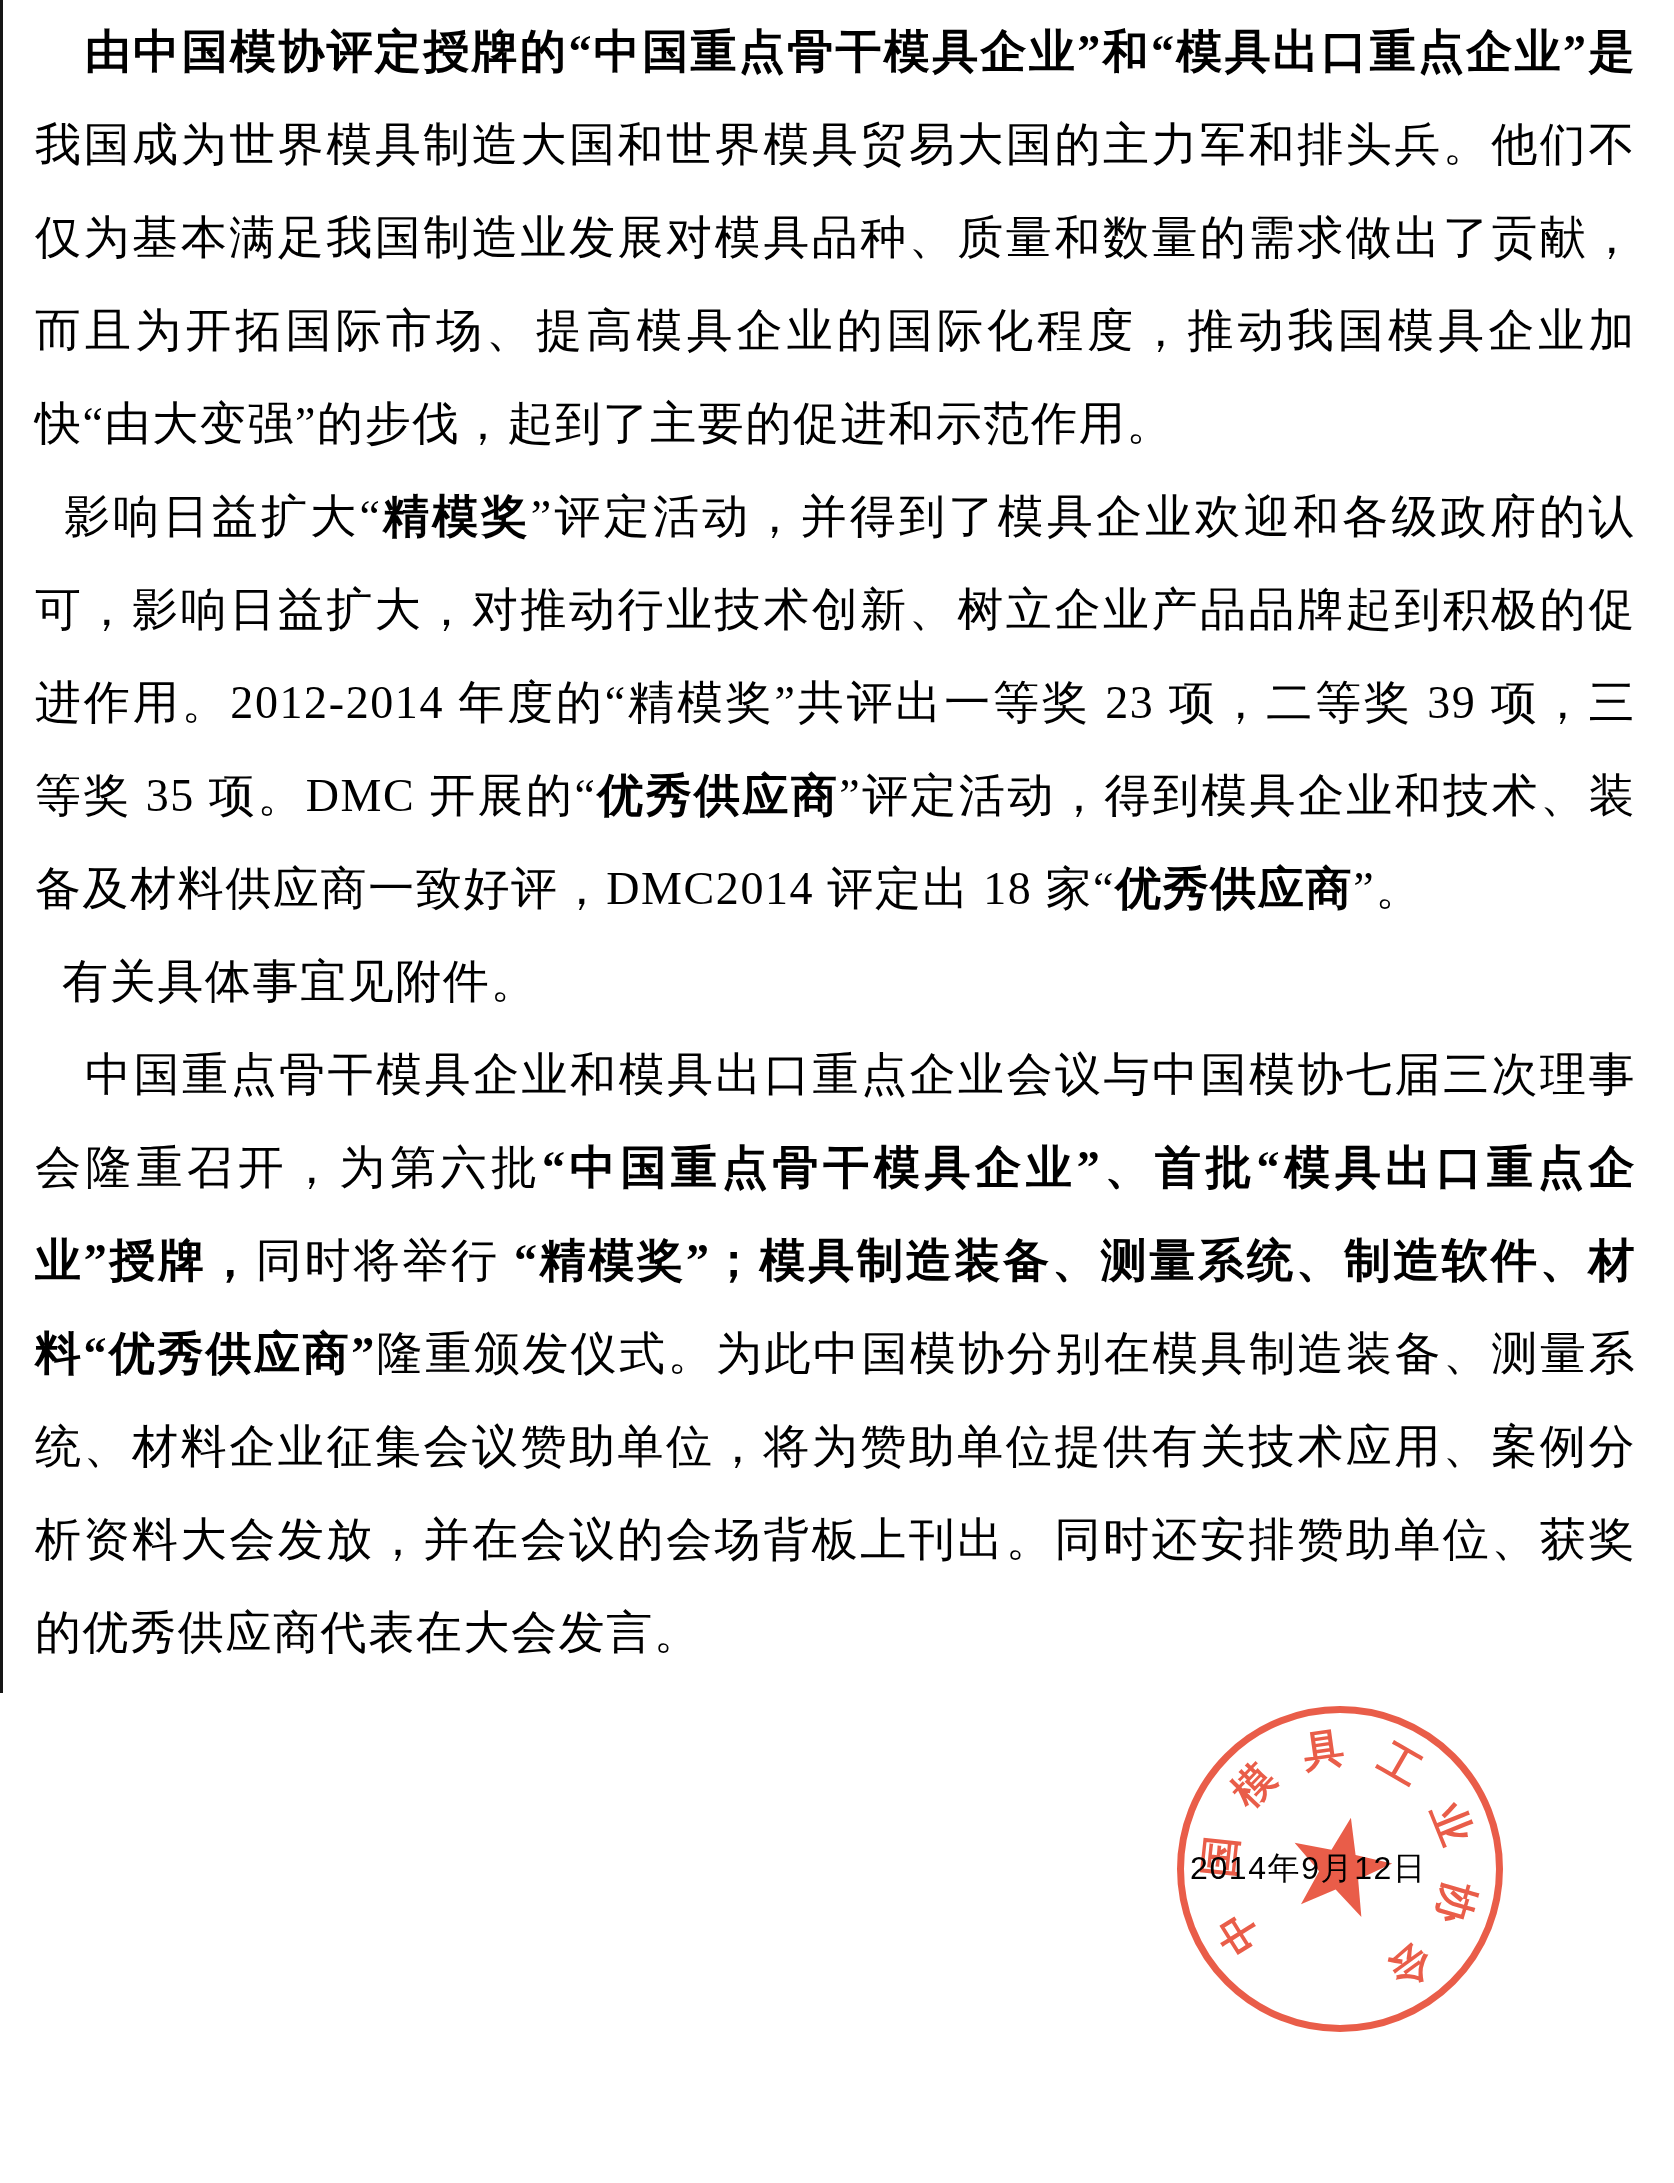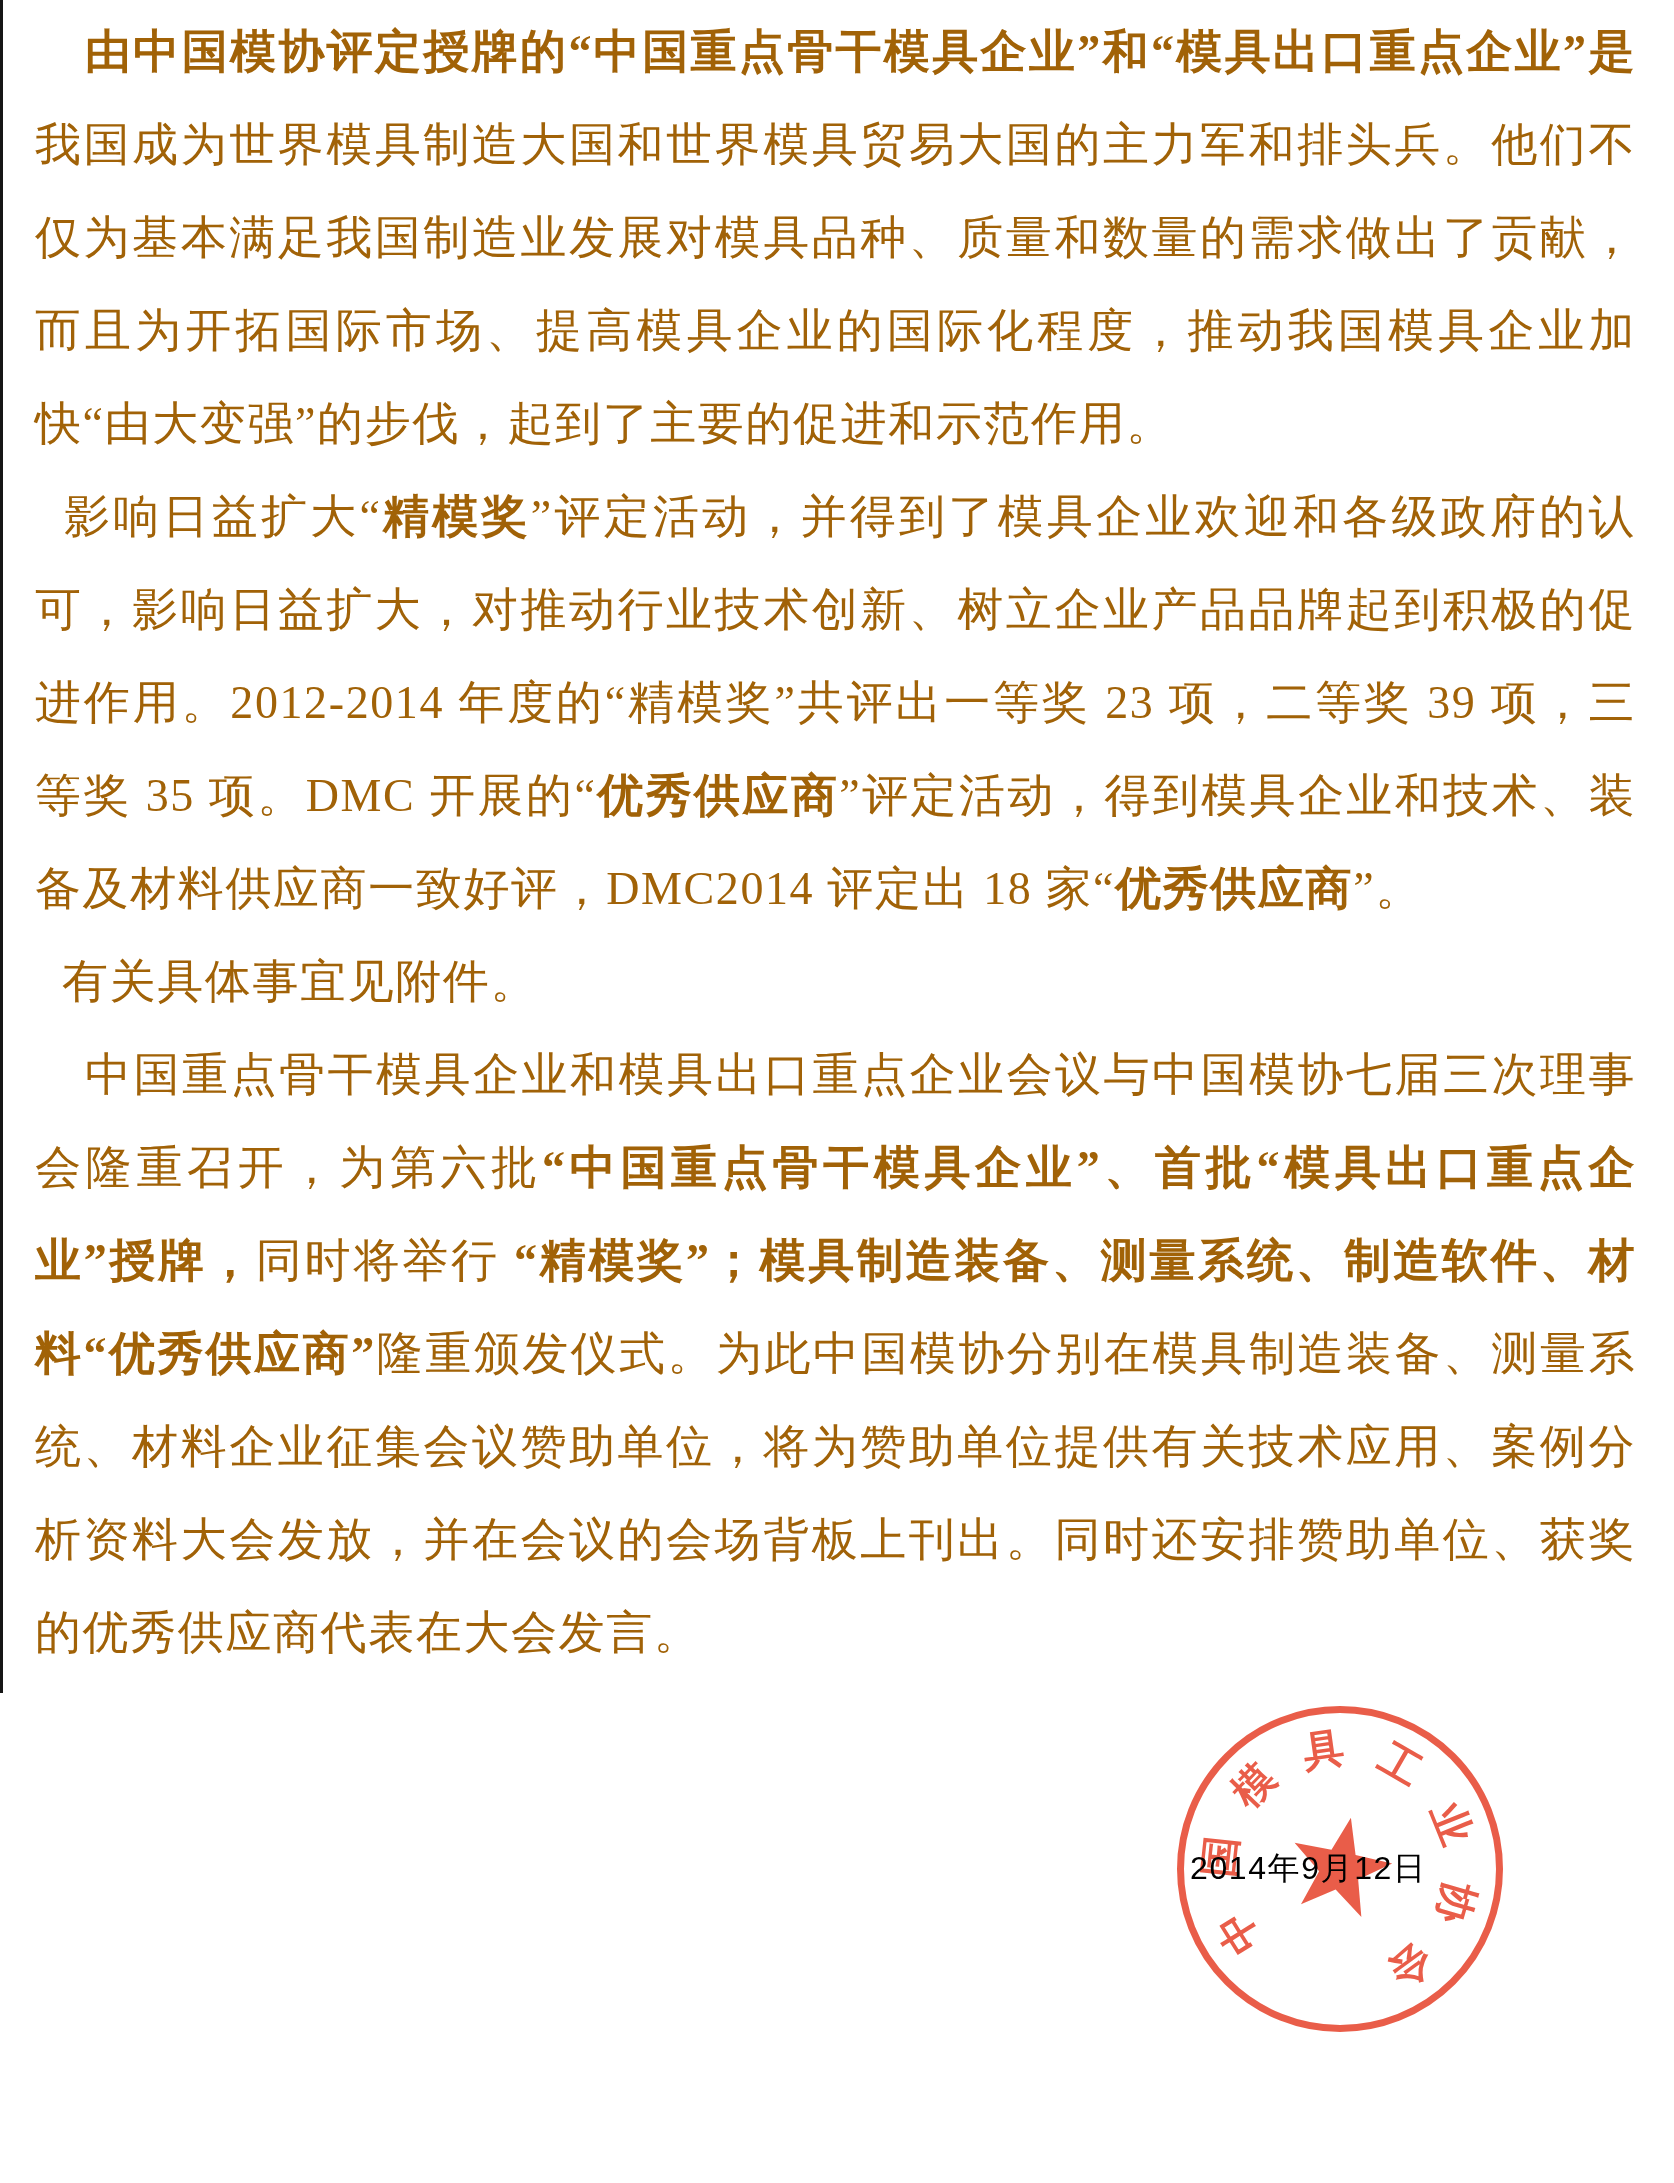--- a/index.html
+++ b/index.html
@@ -16,21 +16,21 @@
   }
   .content{
     position:absolute;left:0;top:0;width:1674px;
     padding:5px 38px 0 35px;box-sizing:border-box;
   }
   .para{
     margin:0;
     font-size:46px;
     line-height:93px;
     letter-spacing:1.6px;
-    color:#a16207;
+    color:#000000;
     text-align:justify;
   }
   .para .bold{font-weight:bold;}
   .seal{
     position:absolute;
     left:1177px;top:1706px;
     width:326px;height:326px;
     border:7.4px solid var(--stamp-color,#e8503a);
     border-radius:50%;
     box-sizing:border-box;

